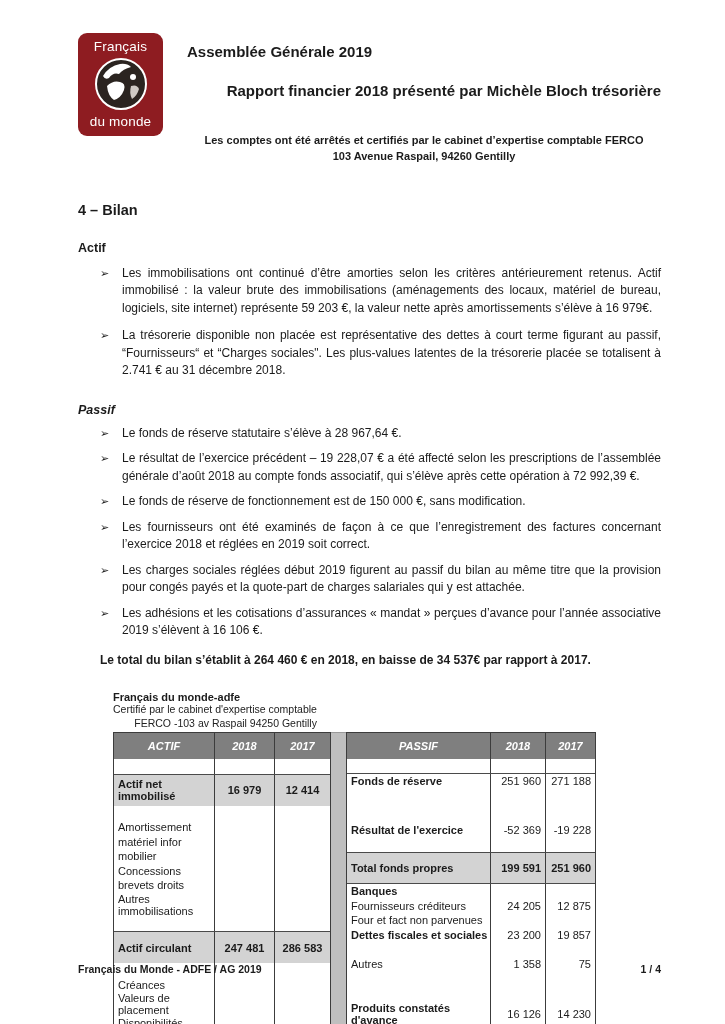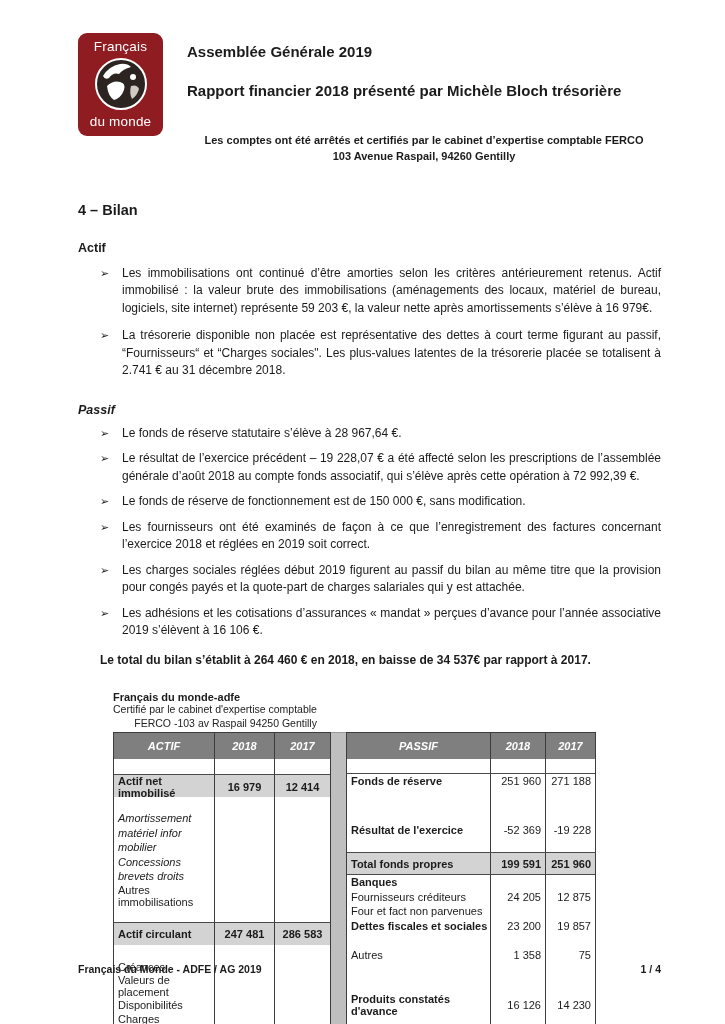--- a/index.html
+++ b/index.html
@@ -13,21 +13,21 @@
   .header { display:flex; gap:24px; padding:33px 64px 0 78px; }
   .logo {
     width:85px; height:103px; flex:0 0 85px; border-radius:9px;
     background:#8e1c21; color:#fff; display:flex; flex-direction:column;
     align-items:center; justify-content:space-between; padding:6px 2px 7px 2px;
   }
   .logo .logo-word { font-size:13.5px; letter-spacing:.2px; }
   .logo svg { display:block; }
   .header-text { flex:1; padding-top:10px; }
   .title1 { font-size:15px; font-weight:bold; }
-  .title2 { font-size:15px; font-weight:bold; margin-top:22px; }
+  .title2 { font-size:15px; font-weight:bold; margin-top:22px;text-align:right; }
   .cert { margin-top:34px; text-align:center; font-size:11px; font-weight:bold; line-height:1.45; }
   
   .content { padding:0 64px 0 78px; }
   .h1 { font-size:14.5px; font-weight:bold; margin-top:37px; }
   .subhead { font-size:12.5px; font-weight:bold; margin-top:23px; }
   .subhead.italic { font-style:italic; }
   .bullet { display:flex; margin-left:22px; margin-top:10px; }
   .bullet.tight { margin-top:8px; }
   .bullet .arrow { flex:0 0 22px; font-size:11px; line-height:17px; }
   .bullet .btxt { flex:1; font-size:12px; line-height:17.5px; text-align:justify; }
@@ -44,25 +44,25 @@
   .band { width:15px; background:#bfbfbf; border-top:1px solid #9a9a9a; }
   .trow { display:grid; min-height:14.5px; align-items:center; }
   .tbl-actif .trow { grid-template-columns:100px 60px 56px; }
   .tbl-passif .trow { grid-template-columns:143px 55px 50px; }
   .cell { height:100%; display:flex; align-items:center; }
   .c0 { padding-left:4px; }
   .c1,.c2 { border-left:1px solid #3c3c3c; justify-content:center; }
   .tbl-passif .c1,.tbl-passif .c2 { justify-content:flex-end; padding-right:4px; }
   .thead { background:#7f7f7f; color:#fff; font-weight:bold; font-style:italic; height:26px; }
   .thead .cell { justify-content:center !important; padding:0; border-left-color:#3c3c3c; }
-  .sec { background:#d3d3d3; border-top:1px solid #4a4a4a; font-weight:bold; height:23px; }
+  .sec { background:#d3d3d3; border-top:1px solid #4a4a4a; font-weight:bold; height:32px; }
   .tot { background:#bfbfbf; border-top:1px solid #4a4a4a; font-weight:bold; height:18px; }
   .tot .c0 { justify-content:center; padding-left:0; }
   .bold { font-weight:bold; }
-  .ital { font-style:italic; }
+  .ital { }
   .sp8{height:8px;} .sp9{height:9px;} .sp10{height:10px;} .sp12{height:12px;}
   .sp30{height:30px;} .sp34{height:34px;}
   .bline { border-bottom:1px solid #4a4a4a; }
   .lh14 { height:13.5px; }
   .lh15 { height:15px; }
   
   .footer {
     position:absolute; left:78px; right:64px; top:963px;
     display:flex; justify-content:space-between;
     font-size:10.5px; font-weight:bold;

